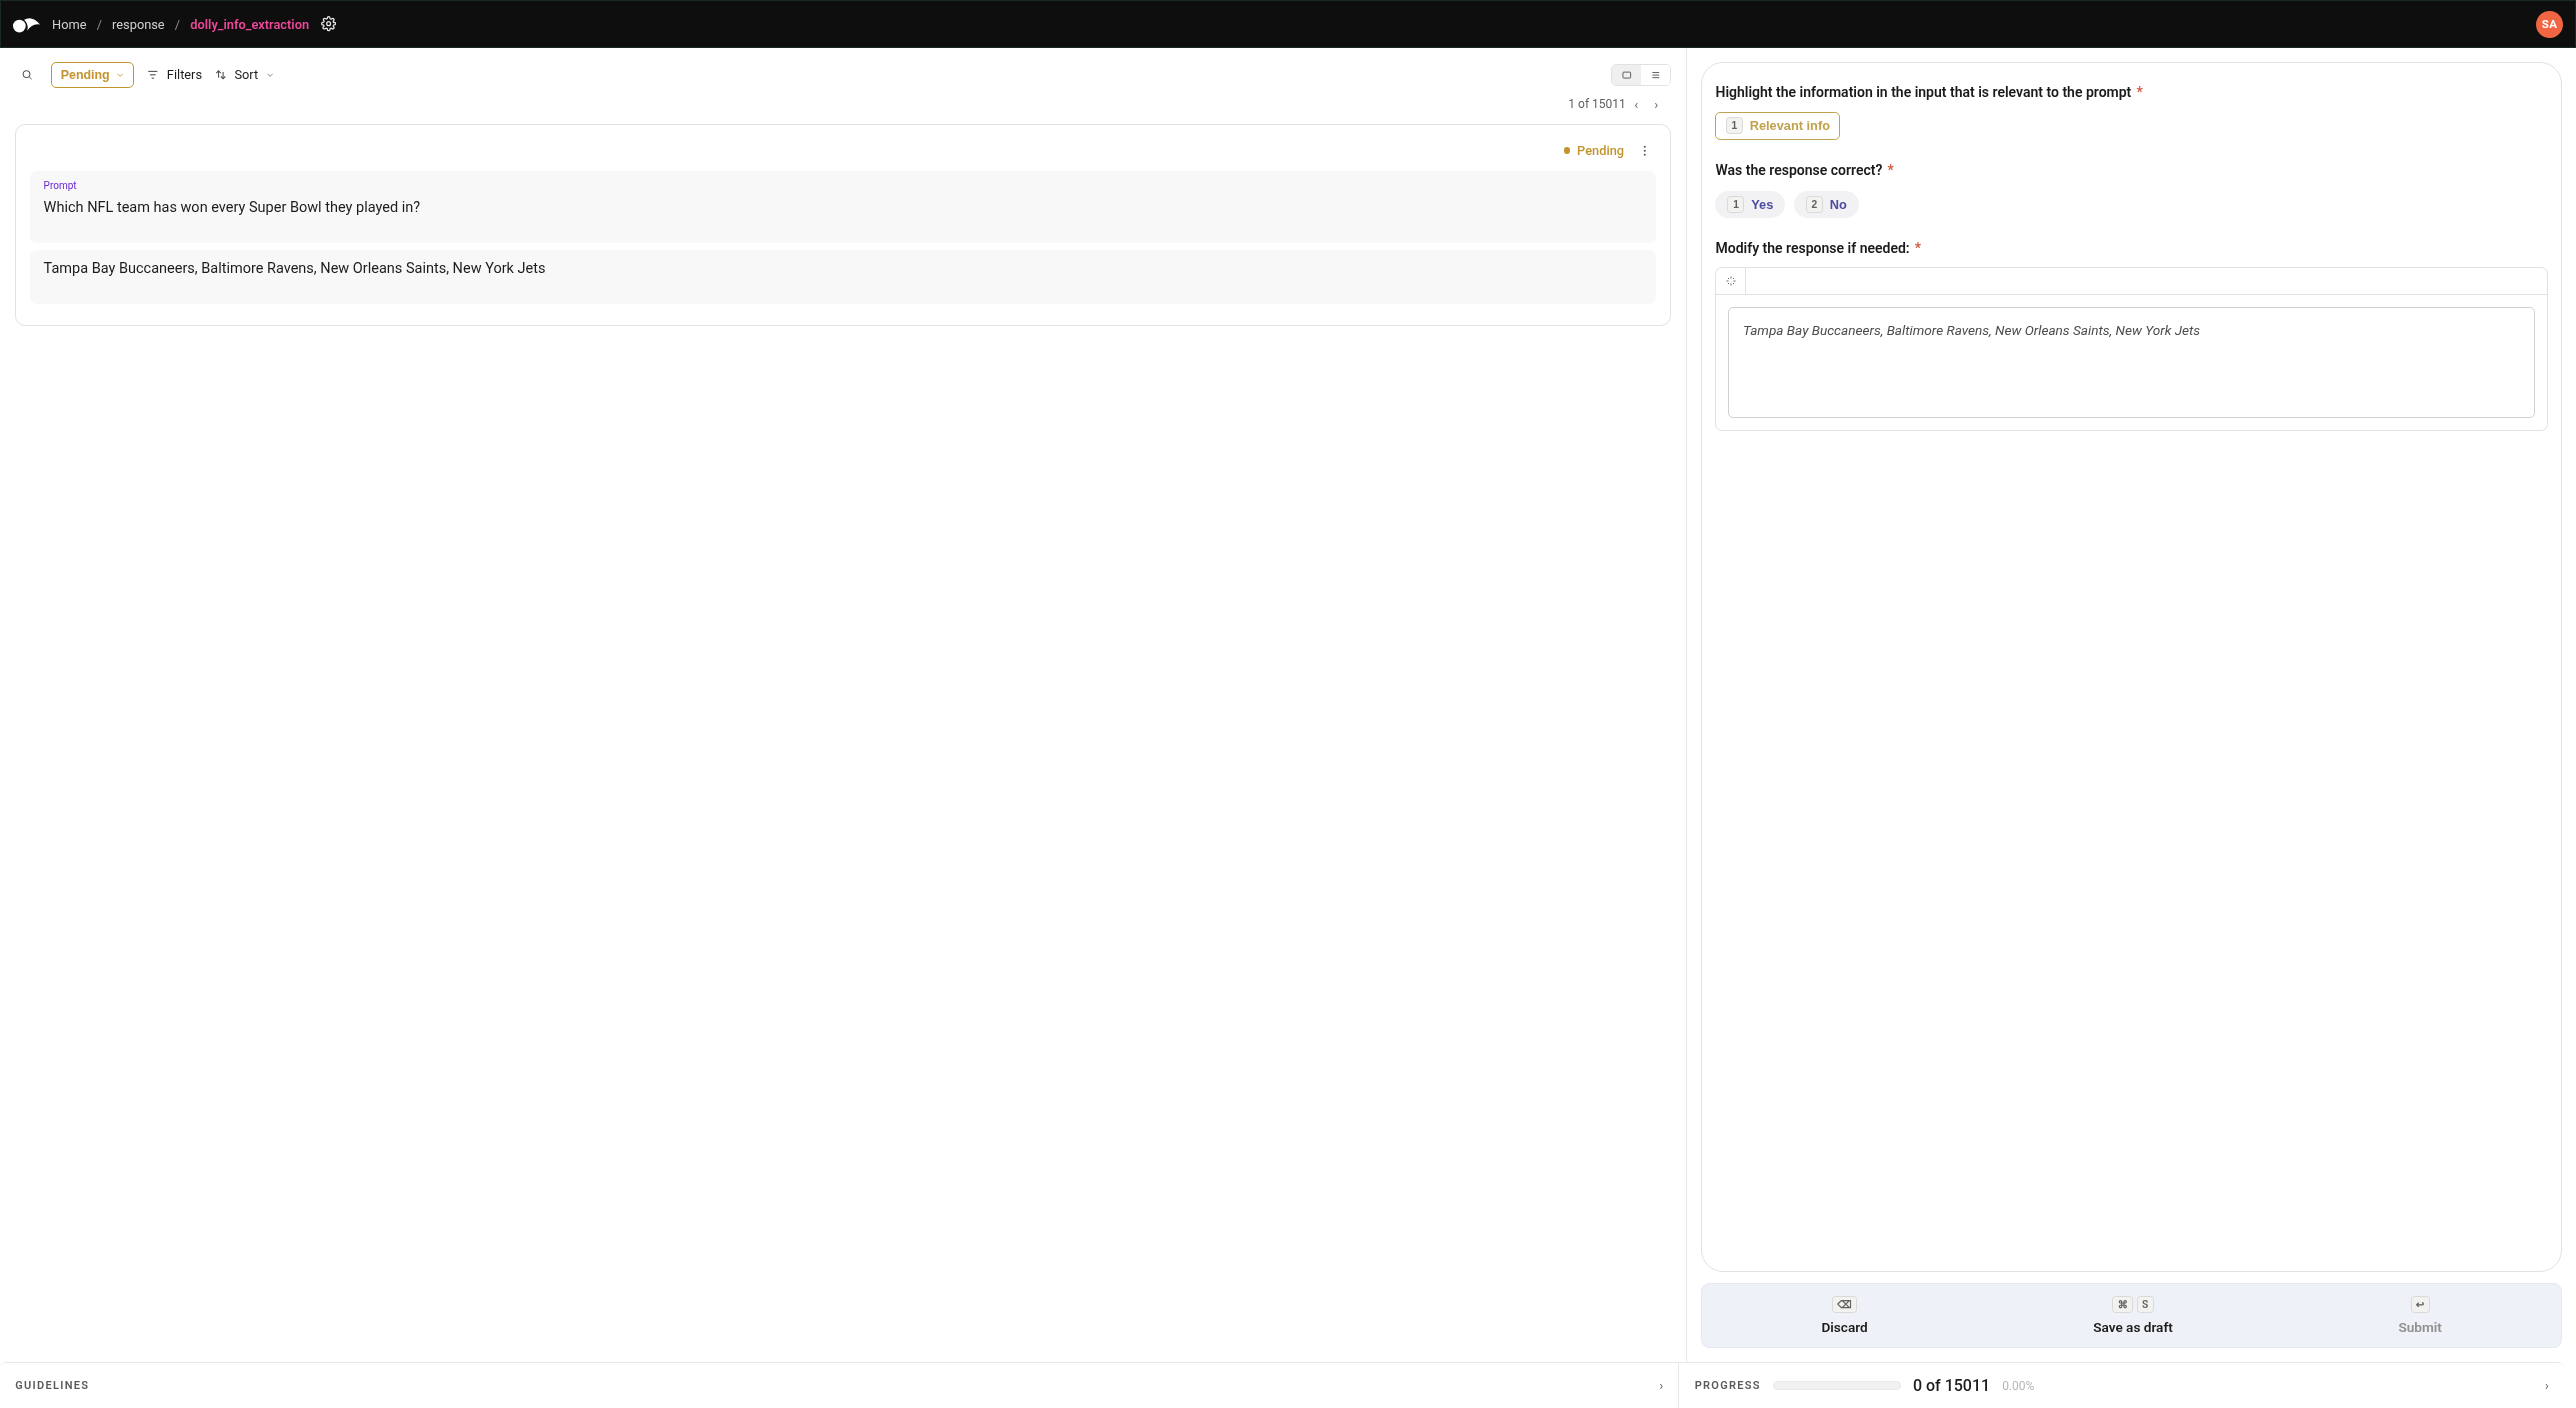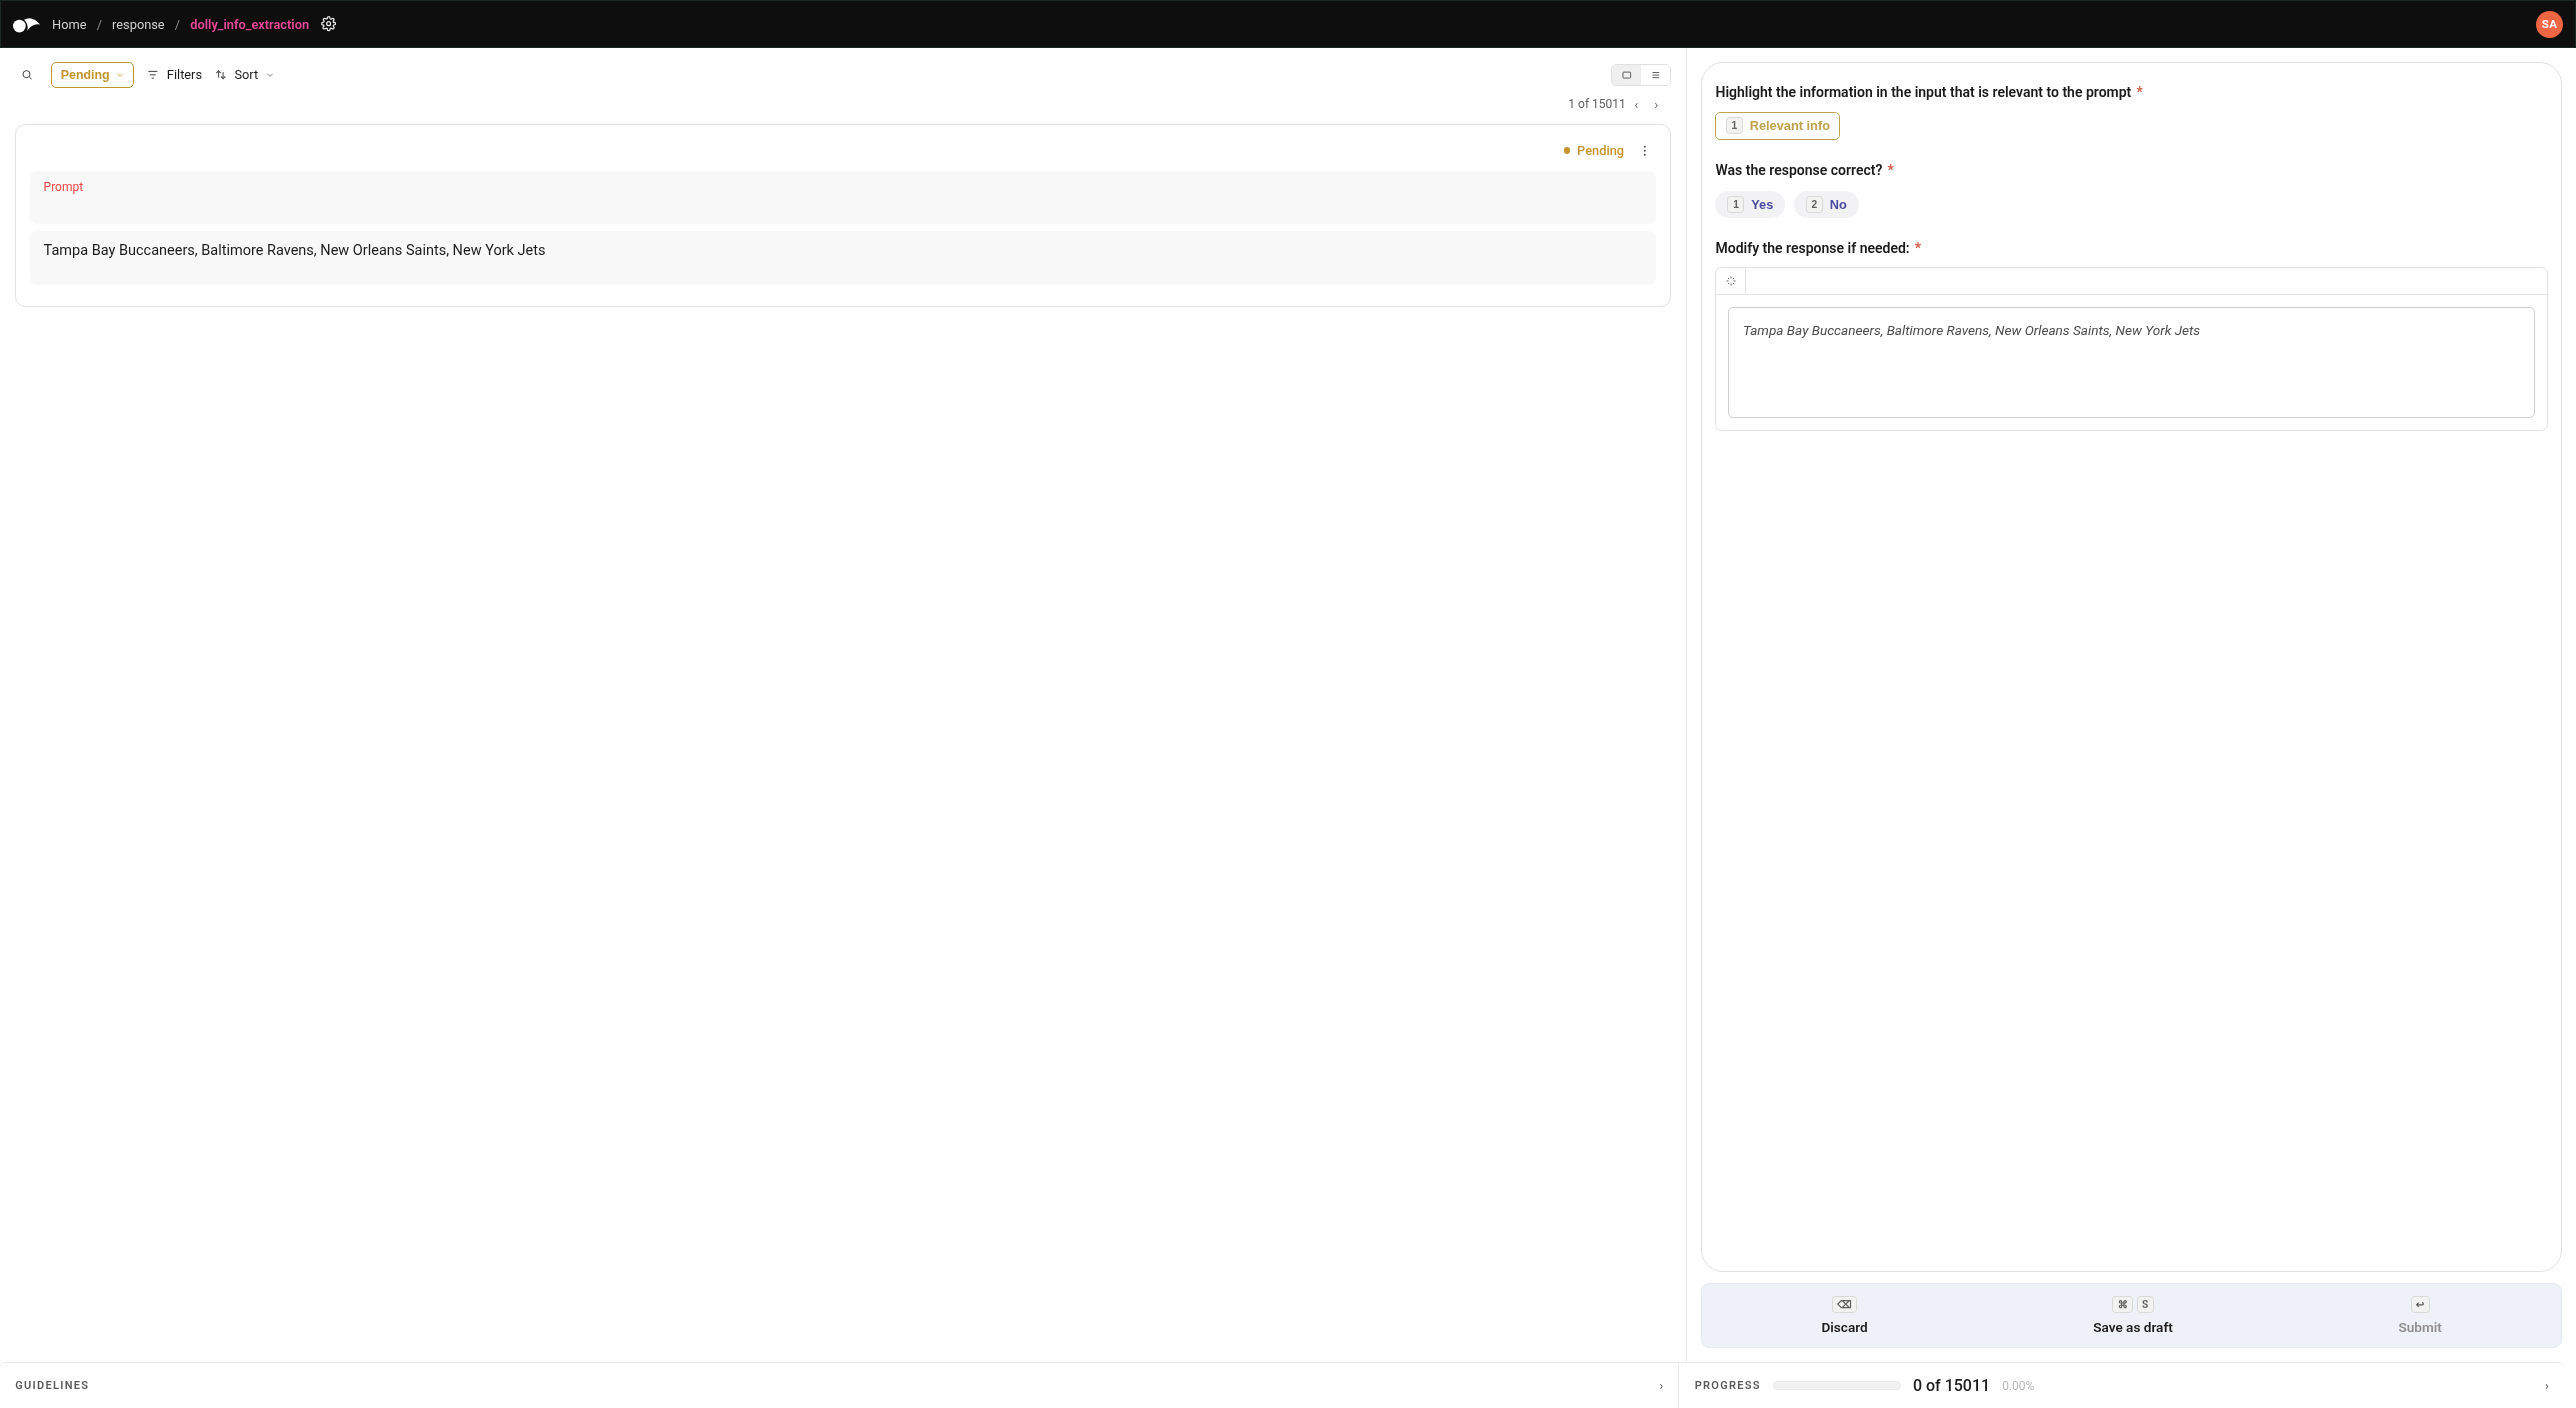--- a/index.html
+++ b/index.html
@@ -108,21 +108,21 @@
   }
   .status{
     display:inline-flex;align-items:center;gap:6.8px;color:var(--amber);
     font-weight:500;font-size:12.8px;
   }
   .status .dot{width:6.8px;height:6.8px;border-radius:50%;background:var(--amber)}
   .menu-icon{color:#555;cursor:pointer;padding:3.4px}
   .field{
     background:var(--card-bg);border-radius:6.8px;padding:8.5px 13.6px 24px 13.6px;margin:6.8px 1.7px;
   }
-  .field .label{color:#ef4444;font-size:12px;margin-bottom:6.8px}
+  .field .label{color:#6d28d9;font-size:10px;margin-bottom:6.8px}
   .field .value{color:#1d1d1d;font-size:14.5px;line-height:1.5}
 
   
   .questions{padding:19px 13.6px 8.5px 13.6px;flex:1 1 auto;overflow:auto;border:0.9px solid var(--border);
     border-radius:22px;margin:13.6px 13.6px 10.2px 13.6px}
   .q{margin-bottom:20.5px}
   .q-title{font-size:14px;font-weight:600;line-height:1.45;color:#1b1b1b}
   .req{color:#d15840;margin-left:1.7px}
   .span-chip{
     display:inline-flex;align-items:center;gap:6.8px;margin-top:10.2px;
@@ -288,20 +288,21 @@
           <svg viewBox="0 0 24 24" width="13.6" height="13.6" fill="currentColor">
               <circle cx="12" cy="5" r="1.8"></circle>
               <circle cx="12" cy="12" r="1.8"></circle>
               <circle cx="12" cy="19" r="1.8"></circle>
             </svg>
         </span>
       </div>
 
       <div class="field">
         <div class="label">Prompt</div>
+        <div class="value">Which NFL team has won every Super Bowl they played in?</div>
       </div>
       <div class="field">
         <div class="value">Tampa Bay Buccaneers, Baltimore Ravens, New Orleans Saints, New York Jets</div>
       </div>
     </div>
   </div>
 
   <div class="right">
 
     <div class="questions">

